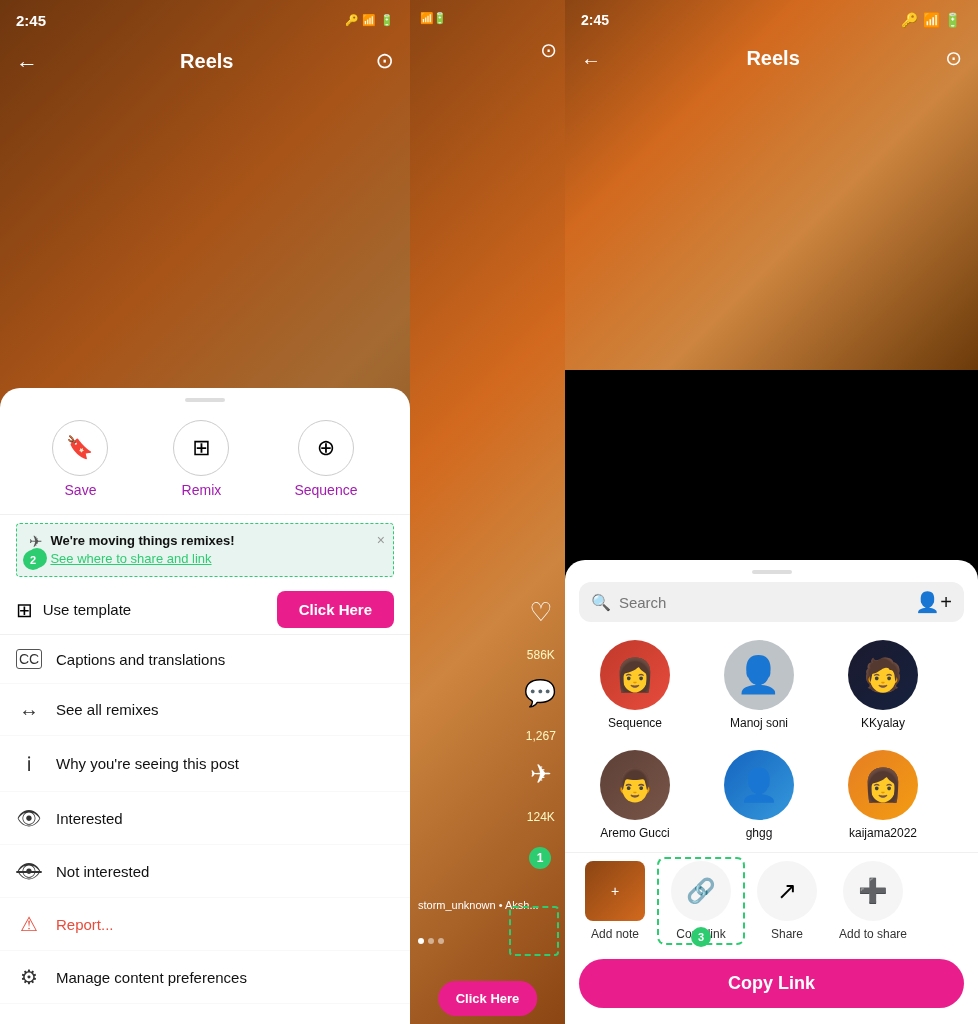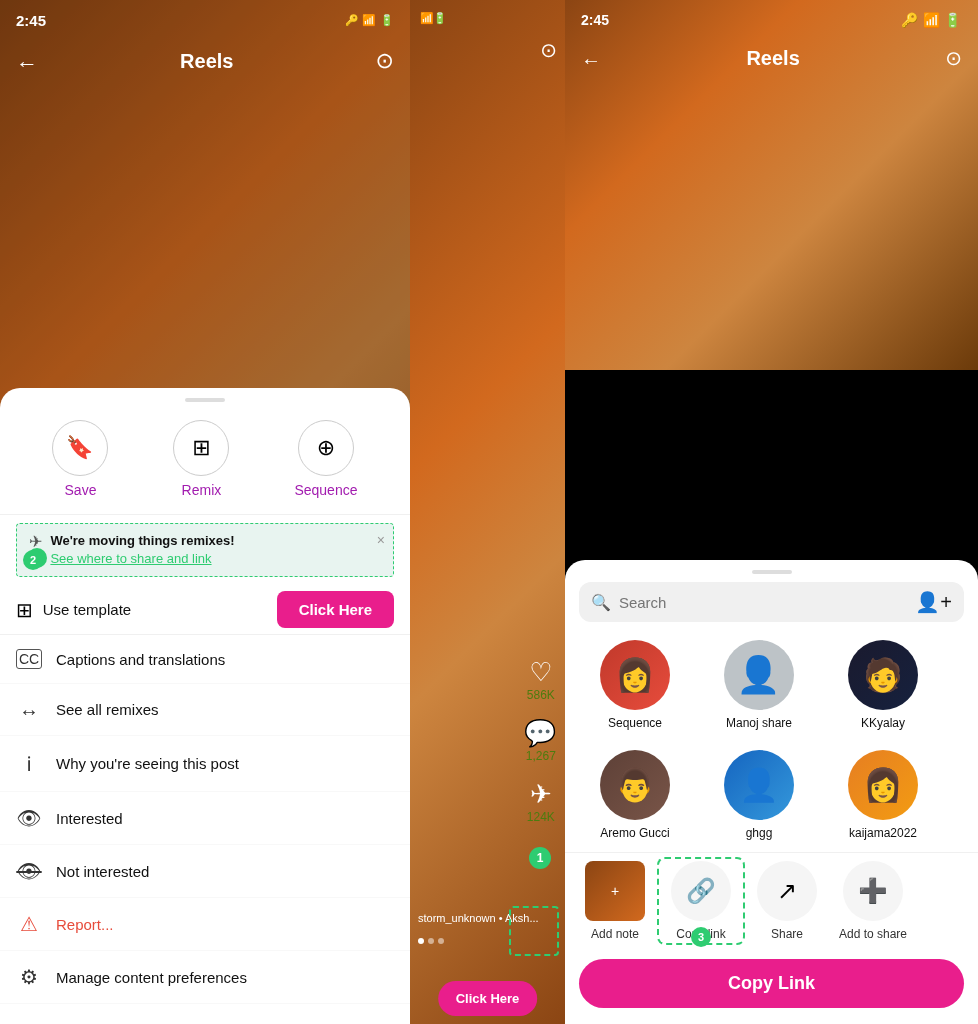--- a/index.html
+++ b/index.html
@@ -247,25 +247,25 @@
       display: flex;
       flex-direction: column;
       align-items: center;
       color: #fff;
       font-size: 11px;
     }
     .mid-action-icon {
       font-size: 26px;
       color: #fff;
     }
-    .mid-action-count { font-size: 12px; color: #4d7c0f; margin-top: 0; }
+    .mid-action-count { font-size: 12px; color: #fef9c3; margin-top: 20px; }
 
     .mid-bottom-bar {
       position: absolute;
-      bottom: 100px;
+      bottom: 113px;
       left: 0;
       width: 100%;
       z-index: 5;
       padding: 0 8px;
     }
     .mid-bottom-user {
       color: #fff;
       font-size: 11px;
       white-space: nowrap;
       overflow: hidden;
@@ -710,21 +710,21 @@
       <div class="contact-item">
         <div class="contact-avatar av-red" style="background:linear-gradient(135deg,#c0392b,#e74c3c);">
           <span style="font-size:32px;">👩</span>
         </div>
         <span class="contact-name">Sequence</span>
       </div>
       <div class="contact-item">
         <div class="contact-avatar av-gray" style="background:#bdc3c7;display:flex;align-items:center;justify-content:center;">
           <span style="font-size:36px;color:#888;">👤</span>
         </div>
-        <span class="contact-name">Manoj share</span>
+        <span class="contact-name">Manoj soni</span>
       </div>
       <div class="contact-item">
         <div class="contact-avatar av-dark" style="background:linear-gradient(135deg,#1a1a2e,#16213e);">
           <span style="font-size:32px;">🧑</span>
         </div>
         <span class="contact-name">KKyalay</span>
       </div>
       <div class="contact-item">
         <div class="contact-avatar av-brown" style="background:linear-gradient(135deg,#5D4037,#795548);">
           <span style="font-size:32px;">👨</span>

